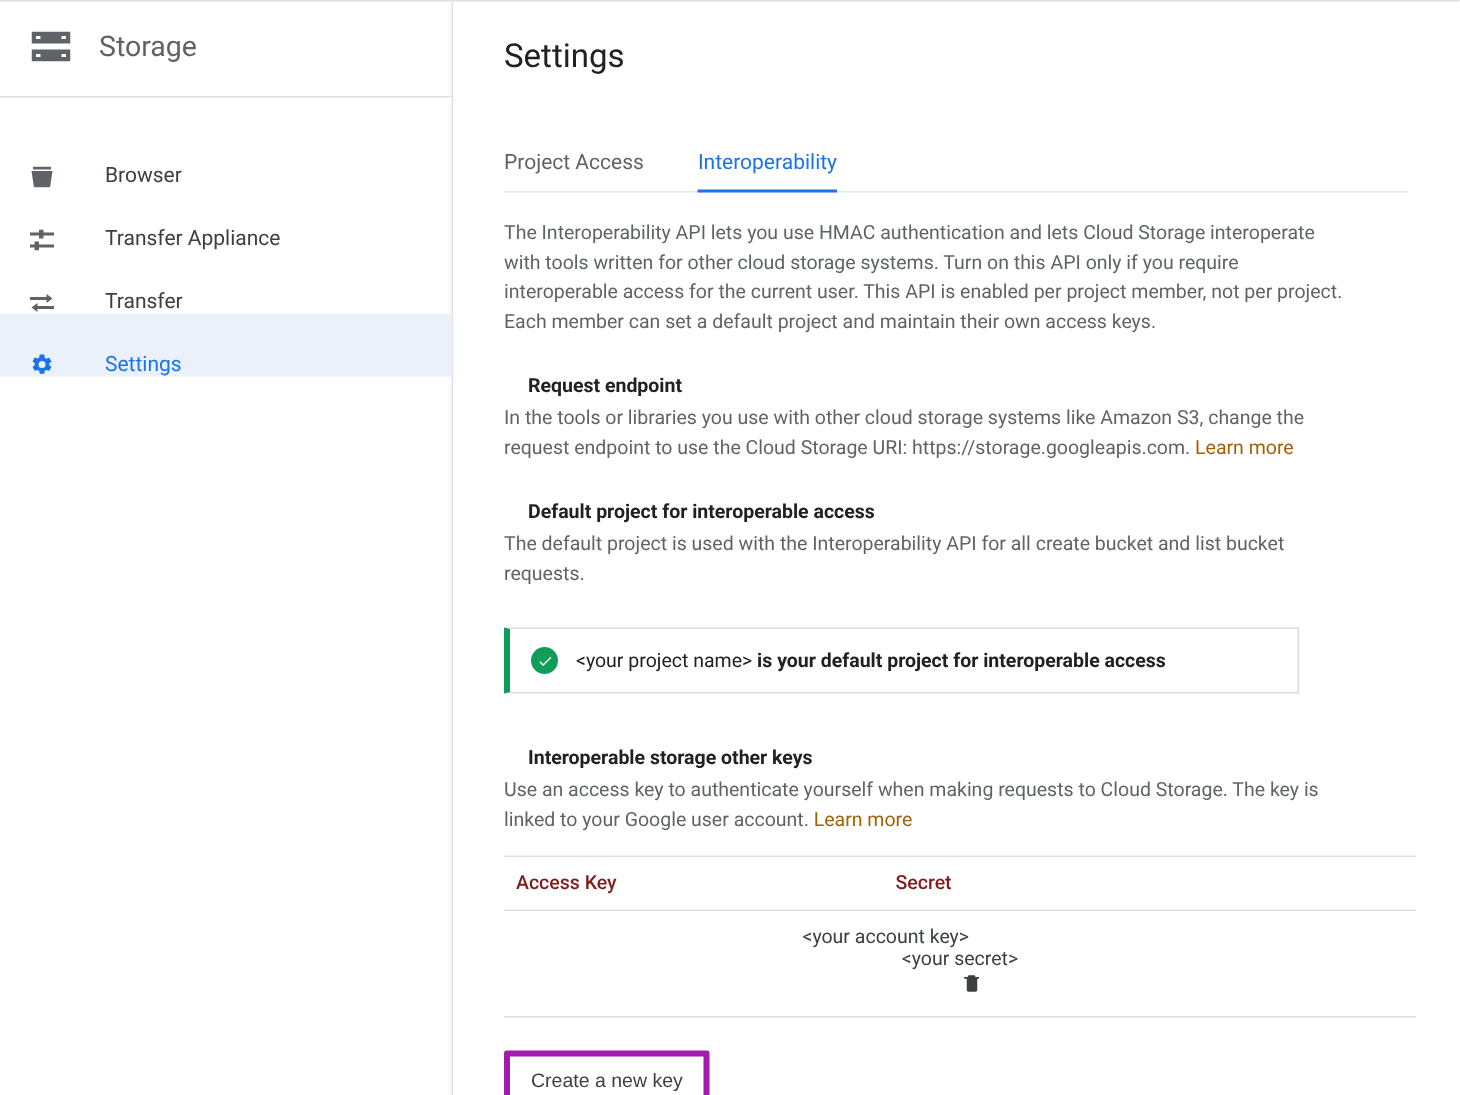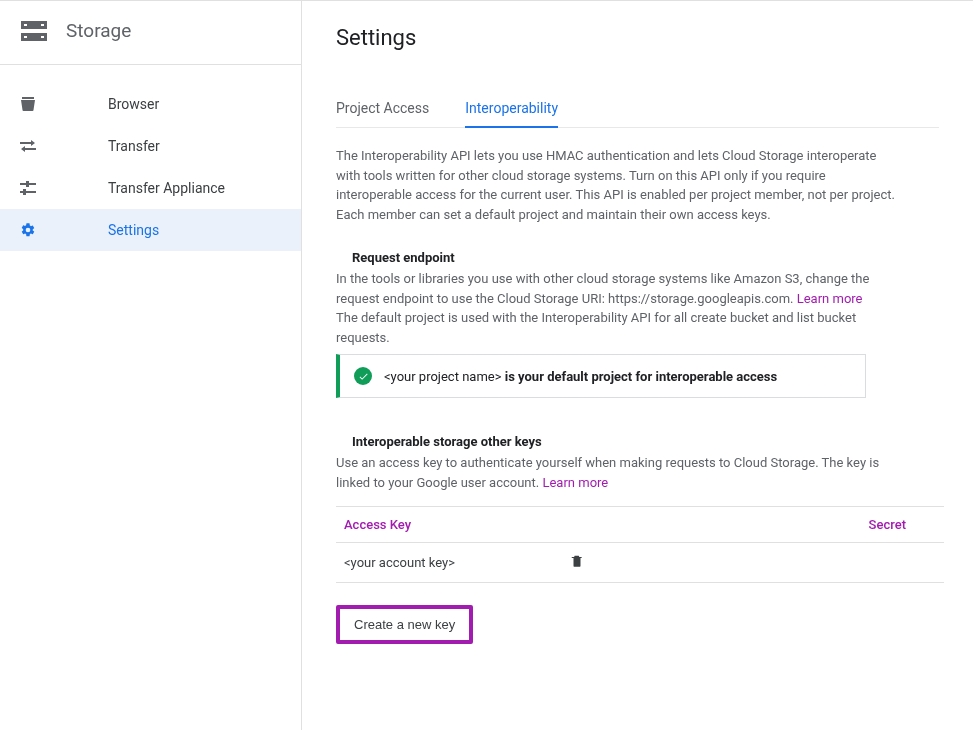--- a/index.html
+++ b/index.html
@@ -32,27 +32,26 @@
     display: flex; align-items: center; justify-content: center;
   }
   .sidebar-title {
     font-size: 19px;
     color: #5f6368;
     font-weight: 400;
   }
   .nav { padding-top: 18px; }
   .nav-item {
     display: flex;
-    align-items: center;
+    align-items: flex-end;
     height: 42px;
     padding: 0 20px;
     color: #3c4043;
     cursor: pointer;
     font-size: 14px;
-    gap: 38px;
   }
   .nav-item .icon-slot {
     width: 28px;
     display: flex; align-items: center; justify-content: flex-start;
     margin-right: 22px;
     color: #5f6368;
   }
   .nav-item.active {
     background: #eaf1fb;
     color: #1a73e8;
@@ -95,23 +94,23 @@
     max-width: 560px;
   }
   .section-heading {
     font-weight: 700;
     color: #202124;
     font-size: 13px;
     margin-top: 26px;
     margin-bottom: 4px;
     padding-left: 16px;
   }
-  .link { color: #a21caf; cursor: pointer; margin-top: 36px; }
+  .link { color: #a16207; cursor: pointer; margin-top: 36px; }
   .info-box {
-    margin-top: 7px;
+    margin-top: 26px;
     border: 1px solid #dadce0;
     border-left: 4px solid #0f9d58;
     padding: 12px 14px;
     display: flex;
     align-items: center;
     max-width: 530px;
   }
   .info-box .check {
     width: 18px; height: 18px;
     border-radius: 50%;
@@ -129,28 +128,29 @@
     border-bottom: 1px solid #e0e0e0;
     width: 608px;
   }
   .keys-header, .keys-row {
     display: flex;
     align-items: center;
     padding: 10px 8px;
   }
   .keys-header {
     border-bottom: 1px solid #e0e0e0;
-    color: #a21caf;
+    color: #7f1d1d;
     font-weight: 500;
     font-size: 13px;
+    gap: 43px;
   }
   .col-key { width: 210px; }
-  .col-secret { flex: 1; text-align: right; }
+  .col-secret { flex: 1; }
   .col-actions { width: 30px; text-align: right; }
-  .keys-row { color: #3c4043; }
+  .keys-row { color: #3c4043; flex-direction: column; }
   .trash { cursor: pointer; color: #3c4043; }
   .create-btn {
     margin-top: 22px;
     border: 4px solid #a21caf;
     background: #fff;
     padding: 8px 14px;
     font-size: 13px;
     cursor: pointer;
     color: #3c4043;
     border-radius: 2px;
@@ -179,32 +179,32 @@
         <span class="icon-slot">
           <svg width="16" height="14" viewBox="0 0 16 14">
               <path fill="currentColor" d="M1 3 h14 l-1.5 10 a1 1 0 0 1 -1 1 h-9 a1 1 0 0 1 -1 -1 z M2 0 h12 v2 h-12 z"></path>
             </svg>
         </span>
         <span>Browser</span>
       </div>
       <div class="nav-item">
         <span class="icon-slot">
           <svg width="16" height="14" viewBox="0 0 16 14">
+              <path fill="currentColor" d="M0 2h6v2H0zM9 2h7v2H9zM6 0h3v6H6zM0 10h3v2H0zM6 10h10v2H6zM3 8h3v6H3z"></path>
+            </svg>
+        </span>
+        <span>Transfer Appliance</span>
+      </div>
+      <div class="nav-item">
+        <span class="icon-slot">
+          <svg width="16" height="14" viewBox="0 0 16 14">
               <path fill="currentColor" d="M0 3 h11 l0 -2 l4 3 l-4 3 l0 -2 h-11 z M16 11 h-11 l0 2 l-4 -3 l4 -3 l0 2 h11 z"></path>
             </svg>
         </span>
         <span>Transfer</span>
-      </div>
-      <div class="nav-item">
-        <span class="icon-slot">
-          <svg width="16" height="14" viewBox="0 0 16 14">
-              <path fill="currentColor" d="M0 2h6v2H0zM9 2h7v2H9zM6 0h3v6H6zM0 10h3v2H0zM6 10h10v2H6zM3 8h3v6H3z"></path>
-            </svg>
-        </span>
-        <span>Transfer Appliance</span>
       </div>
       <div class="nav-item active">
         <span class="icon-slot">
           <svg width="16" height="16" viewBox="0 0 24 24">
               <path fill="currentColor" d="M19.14 12.94a7.49 7.49 0 0 0 .05-.94 7.49 7.49 0 0 0-.05-.94l2.03-1.58a.5.5 0 0 0 .12-.64l-1.92-3.32a.5.5 0 0 0-.61-.22l-2.39.96a7.03 7.03 0 0 0-1.62-.94l-.36-2.54A.5.5 0 0 0 13.9 2h-3.84a.5.5 0 0 0-.49.42l-.36 2.54c-.58.24-1.12.55-1.62.94l-2.39-.96a.5.5 0 0 0-.61.22L2.67 8.48a.5.5 0 0 0 .12.64l2.03 1.58c-.03.31-.05.63-.05.94s.02.63.05.94L2.79 14.16a.5.5 0 0 0-.12.64l1.92 3.32c.14.24.43.34.61.22l2.39-.96c.5.39 1.04.7 1.62.94l.36 2.54c.04.24.25.42.49.42h3.84c.24 0 .45-.18.49-.42l.36-2.54c.58-.24 1.12-.55 1.62-.94l2.39.96c.18.12.47.02.61-.22l1.92-3.32a.5.5 0 0 0-.12-.64l-2.03-1.58zM12 15.5A3.5 3.5 0 1 1 15.5 12 3.5 3.5 0 0 1 12 15.5z"></path>
             </svg>
         </span>
         <span>Settings</span>
       </div>
     </nav>
@@ -218,20 +218,21 @@
       <div class="tab active">Interoperability</div>
     </div>
 
     <p class="body-text">The Interoperability API lets you use HMAC authentication and lets Cloud Storage interoperate with tools written for other cloud storage systems. Turn on this API only if you require interoperable access for the current user. This API is enabled per project member, not per project. Each member can set a default project and maintain their own access keys.</p>
 
     <h3 class="section-heading">Request endpoint</h3>
     <p class="body-text">
       <span>In the tools or libraries you use with other cloud storage systems like Amazon S3, change the request endpoint to use the Cloud Storage URI: https://storage.googleapis.com. </span><span class="link">Learn more</span>
     </p>
 
+    <h3 class="section-heading">Default project for interoperable access</h3>
     <p class="body-text">The default project is used with the Interoperability API for all create bucket and list bucket requests.</p>
 
     <div class="info-box">
       <span class="check">
         <svg viewBox="0 0 24 24">
             <path fill="#fff" d="M9 16.17 4.83 12l-1.42 1.41L9 19 21 7l-1.41-1.41z"></path>
           </svg>
       </span>
       <span class="msg">
         <span>&lt;your project name&gt;  </span><span class="bold">is your default project for interoperable access</span>
@@ -244,20 +245,21 @@
     </p>
 
     <div class="keys-table">
       <div class="keys-header">
         <div class="col-key">Access Key</div>
         <div class="col-secret">Secret</div>
         <div class="col-actions"></div>
       </div>
       <div class="keys-row">
         <div class="col-key">&lt;your account key&gt;</div>
+        <div class="col-secret">&lt;your secret&gt;</div>
         <div class="col-actions">
           <span class="trash">
             <svg width="14" height="16" viewBox="0 0 24 24">
                 <path fill="currentColor" d="M6 7h12v13a2 2 0 0 1-2 2H8a2 2 0 0 1-2-2V7zm3-4h6l1 2h4v2H3V5h4l1-2z"></path>
               </svg>
           </span>
         </div>
       </div>
     </div>
 

